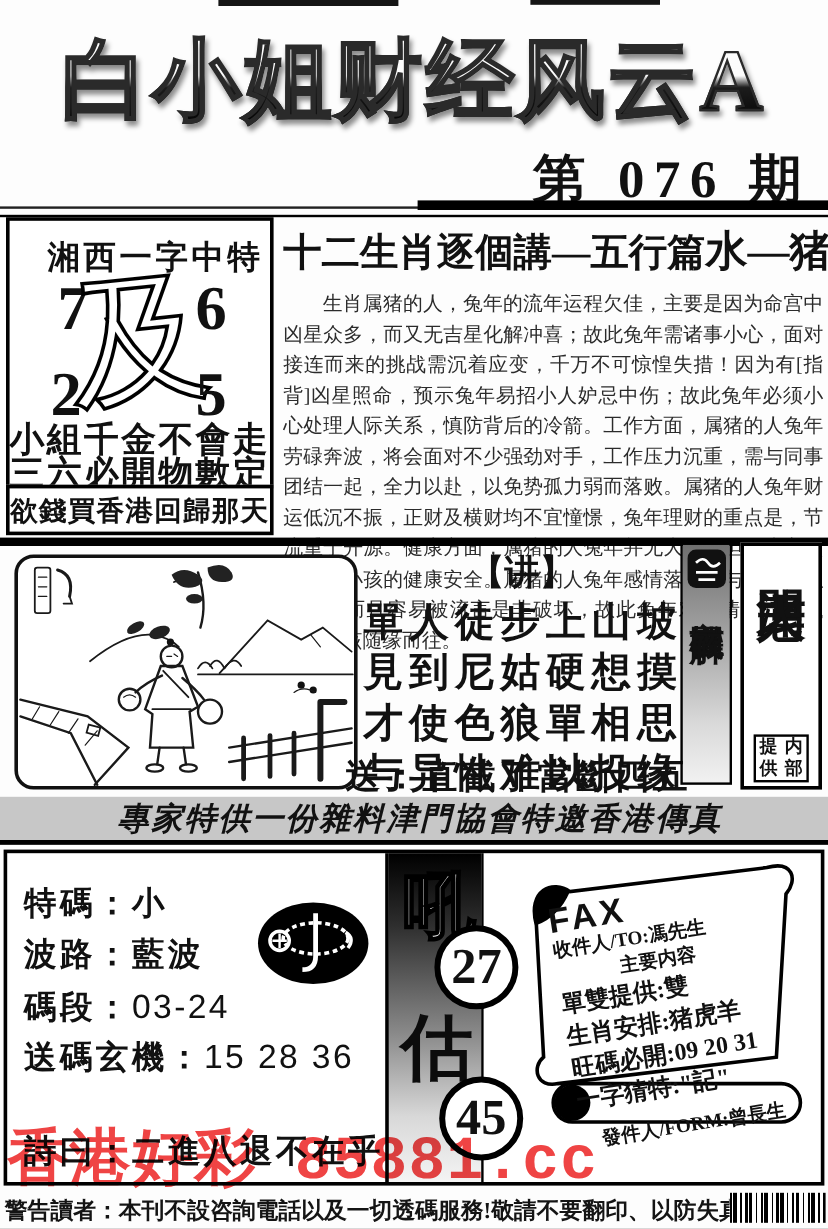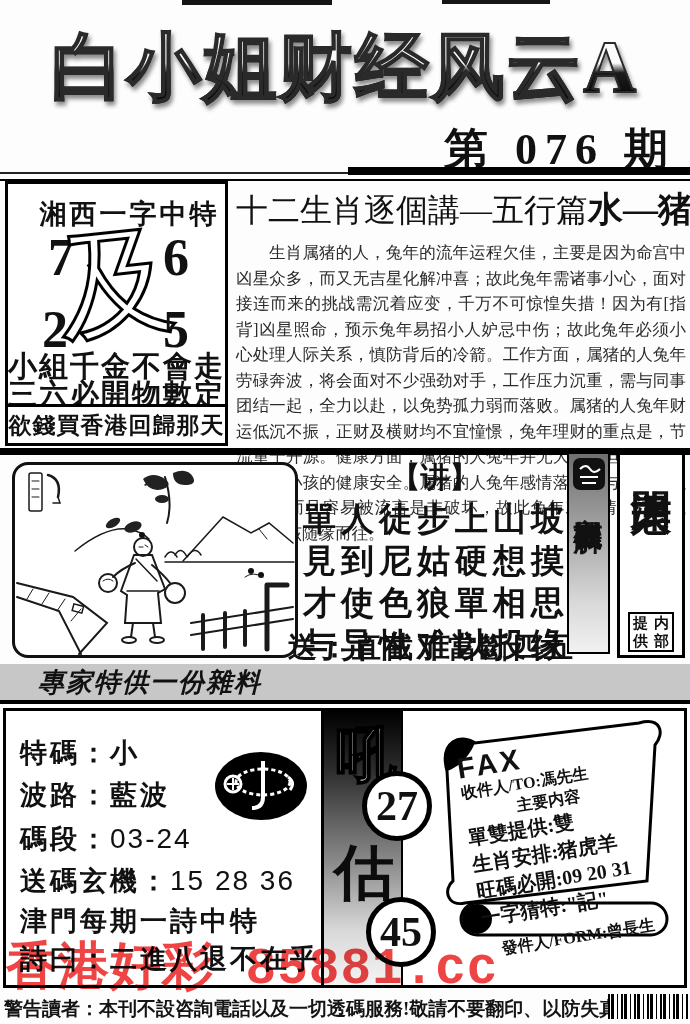--- a/index.html
+++ b/index.html
@@ -25,21 +25,21 @@
   .lb-num { position:absolute; font-size:52px; font-weight:700; line-height:1; }
   .lb-big { position:absolute; left:0; right:0; top:42px; text-align:center; font-size:118px; line-height:1;
     color:#fff; -webkit-text-stroke:3px #000; transform:rotate(-6deg); font-weight:400; }
   .lb-line { position:absolute; left:0; right:0; text-align:center; font-size:29px; font-weight:700; letter-spacing:2px; }
   #left-box-bottom { position:absolute; left:5px; top:404px; width:223px; height:42px; border:3px solid #000; background:#fff;
     display:flex; align-items:center; justify-content:center; font-size:23px; font-weight:700; letter-spacing:1px; }
 
   
   #zodiac { position:absolute; left:236px; top:186px; width:450px; }
   .z-head { display:flex; justify-content:space-between; align-items:baseline; }
-  .z-title { font-size:32px; font-weight:400; letter-spacing:0px; white-space:nowrap; }
+  .z-title { font-size:32px; font-weight:700; letter-spacing:0px; white-space:nowrap; }
   .z-tag { font-size:35px; font-weight:900; white-space:nowrap; }
   .z-body { margin-top:7px; font-size:16.5px; line-height:25.5px; text-align:justify; text-indent:2em; color:#2b2b2b; }
 
   
   #divider-bar { position:absolute; left:0; top:448px; width:690px; height:7px; background:#000; }
   #illustration { position:absolute; left:12px; top:462px; width:286px; height:196px; border:3px solid #111; border-radius:16px; background:#fff; overflow:hidden; }
   #poem { position:absolute; left:303px; top:458px; width:264px; text-align:center; }
   .poem-title { font-size:29px; font-weight:700; }
   .poem-line { font-size:33px; letter-spacing:5px; line-height:42px; font-weight:700; white-space:nowrap; }
   #gift-line { position:absolute; left:288px; top:628px; width:310px; font-size:29px; font-weight:600; letter-spacing:3px; white-space:nowrap; }
@@ -52,21 +52,21 @@
   #mystic-label { font-size:29px; font-weight:700; letter-spacing:3px; margin-top:3px; }
 
   #elder-col { position:absolute; left:617px; top:452px; width:68px; height:206px; border:3px solid #000; background:#fff;
     display:flex; flex-direction:column; align-items:center; justify-content:space-between; }
   #elder-label { font-size:41px; font-weight:900; letter-spacing:2px; margin-top:2px; line-height:1; }
   #supply-box { border:2px solid #000; width:46px; margin-bottom:3px; display:grid; grid-template-columns:1fr 1fr; }
   #supply-box span { font-size:15px; font-weight:700; text-align:center; line-height:18px; }
 
   
   #banner { position:absolute; left:0; top:664px; width:690px; height:40px; background:#c7c7c7;
-    border-bottom:4px solid #000; display:flex; justify-content:space-between; align-items:center; padding:0 28px 0 38px; }
+    border-bottom:4px solid #000; display:flex; justify-content:center; align-items:center; padding:0 28px 0 38px; }
   .banner-text { font-size:26px; font-weight:700; font-style:italic; letter-spacing:2px; white-space:nowrap; }
 
   
   #bottom-box { position:absolute; left:3px; top:708px; width:684px; height:280px; border:3px solid #000; background:#fff;text-decoration:underline; }
   .tip-row { position:absolute; left:14px; font-size:27px; font-weight:700; letter-spacing:3px; white-space:nowrap; }
   .digits { font-family:"Liberation Sans","DejaVu Sans",sans-serif; font-size:28px; font-weight:400; letter-spacing:2px; }
   #oval-logo { position:absolute; left:208px; top:40px; width:94px; height:70px; }
 
   #grad-col { position:absolute; left:315px; top:0; width:82px; height:274px;
     border-left:3px solid #000; border-right:2px solid #000;
@@ -199,28 +199,28 @@
     <div id="supply-box">
       <span>提</span>
       <span>内</span>
       <span>供</span>
       <span>部</span>
     </div>
   </div>
 
   <div id="banner">
     <span class="banner-text">專家特供一份雜料</span>
+    <span class="banner-text">津門協會特邀香港傳真</span>
   </div>
 
   <div id="bottom-box">
     <div class="tip-row" style="top:24px;"><span>特碼：</span><span>小</span></div>
     <div class="tip-row" style="top:66px;"><span>波路：</span><span>藍波</span></div>
     <div class="tip-row" style="top:110px;"><span>碼段：</span><span class="digits">03-24</span></div>
     <div class="tip-row" style="top:152px;"><span>送碼玄機：</span><span class="digits">15 28 36</span></div>
-    <div class="tip-row" style="top:192px;">津門每期一詩中特</div>
     <div class="tip-row" style="top:230px;">詩曰：二進八退不在乎</div>
 
     <svg id="oval-logo" viewBox="0 0 94 70">
       <ellipse cx="47" cy="35" rx="46" ry="34" fill="#000"></ellipse>
       <ellipse cx="49" cy="31" rx="27" ry="13" fill="none" stroke="#fff" stroke-width="3" stroke-dasharray="4 3"></ellipse>
       <path d="M49,10 v36 q0,11 -11,11" stroke="#fff" stroke-width="4" fill="none"></path>
       <circle cx="19" cy="33" r="8" fill="none" stroke="#fff" stroke-width="3"></circle>
       <path d="M13,33 h12 M19,27 v12" stroke="#fff" stroke-width="2"></path>
       <path d="M74,26 q8,5 2,13" stroke="#fff" stroke-width="3" fill="none"></path>
     </svg>

